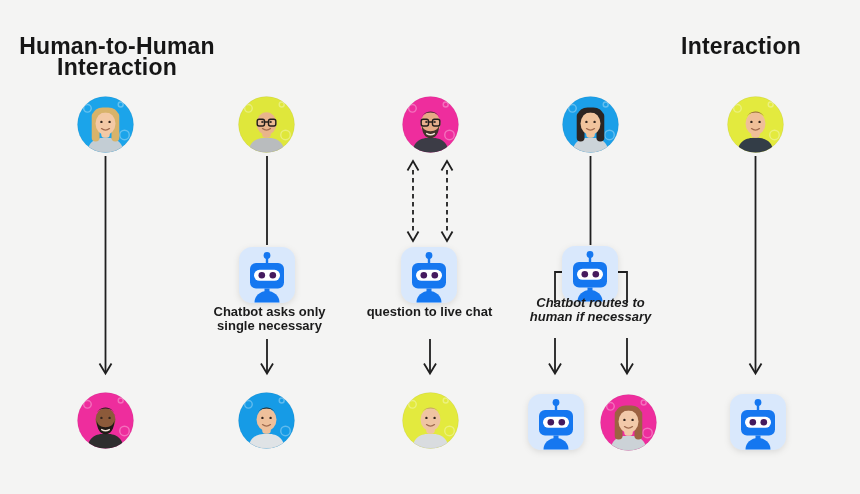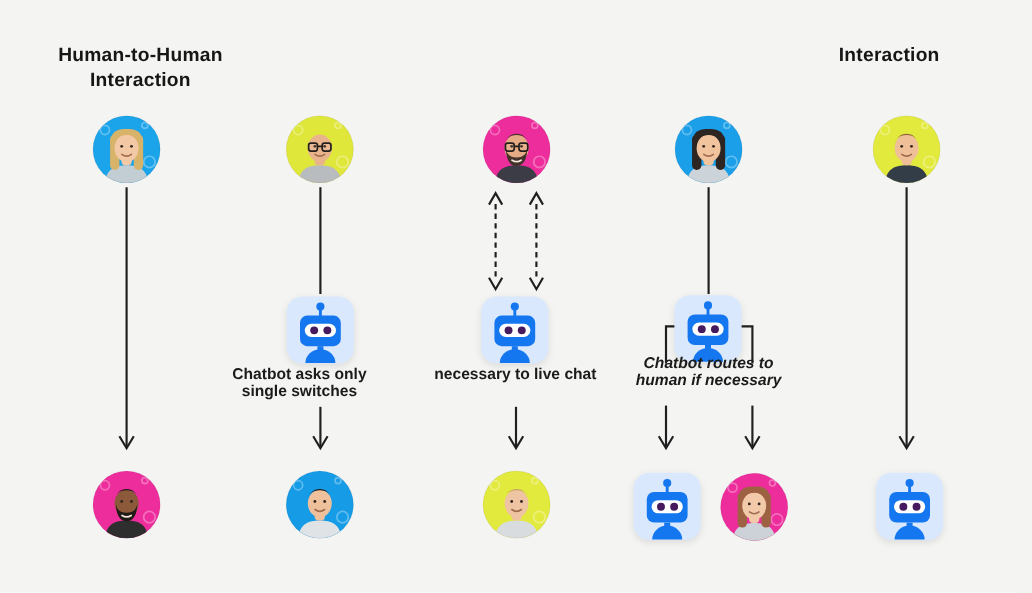--- a/index.html
+++ b/index.html
@@ -1,18 +1,18 @@
 <!DOCTYPE html>
 <html><head>
 <meta charset="utf-8">
 <style>
   html,body{margin:0;padding:0;}
   body{font-family:"Liberation Sans", sans-serif;}
   .stage{position:relative;width:860px;height:494px;background:#f4f4f3;overflow:hidden;}
-  .title{position:absolute;text-align:center;font-weight:700;font-size:16px;line-height:21px;color:#161616;letter-spacing:.2px;}
+  .title{position:absolute;text-align:center;font-weight:700;font-size:23px;line-height:21px;color:#161616;letter-spacing:.2px;}
   .caption{position:absolute;width:175px;text-align:center;font-weight:700;font-size:13px;line-height:14px;color:#1b1b1b;}
   .avatar{position:absolute;width:57px;height:57px;}
   .avatar svg{width:100%;height:100%;display:block;}
   .bot{position:absolute;width:58px;height:58px;filter:drop-shadow(0 2px 3px rgba(0,0,0,.10));}
   .bot svg{width:100%;height:100%;display:block;}
   .connectors{position:absolute;left:0;top:0;width:860px;height:494px;}
   .connectors path{fill:none;stroke:#1f1f1f;stroke-width:1.8;}
   .connectors .dash{stroke-dasharray:4.5 3.5;}
   .doo{fill:none;stroke:rgba(255,255,255,.32);stroke-width:1.5;}
   .gls rect,.gls path{fill:rgba(255,255,255,.08);stroke:#241f1c;stroke-width:1.5;}
@@ -224,26 +224,26 @@
         <rect x="27.8" y="11" width="2.4" height="7.5" fill="#1577f0"></rect>
         <rect x="12" y="17" width="34" height="25.5" rx="6" fill="#1577f0"></rect>
         <rect x="16" y="23.8" width="26" height="11" rx="5.5" fill="#ffffff"></rect>
         <circle cx="23.8" cy="29.3" r="3.3" fill="#451a5e"></circle>
         <circle cx="34.8" cy="29.3" r="3.3" fill="#451a5e"></circle>
         <rect x="26.5" y="42.5" width="5" height="4.5" fill="#1577f0"></rect>
         <path d="M16.5 56.5 A12.5 11.5 0 0 1 41.5 56.5 Z" fill="#1577f0"></path>
       </svg>
     </div>
 
-  <div class="caption" style="left:162px;top:305px;text-align:center;">
+  <div class="caption" style="left:182px;top:305px;text-align:center;">
     <div>Chatbot asks only</div>
-    <div>single switches</div>
+    <div>single necessary</div>
   </div>
   <div class="caption" style="left:342px;top:305px;">
-    <div>necessary to live chat</div>
+    <div>question to live chat</div>
   </div>
   <div class="caption" style="left:503px;top:296px;font-style:italic;">
     <div>Chatbot routes to</div>
     <div>human if necessary</div>
   </div>
 
   <div class="avatar" style="left:77px;top:392px;">
       <svg viewBox="0 0 60 60">
         <defs>
           <clipPath id="avc5">

